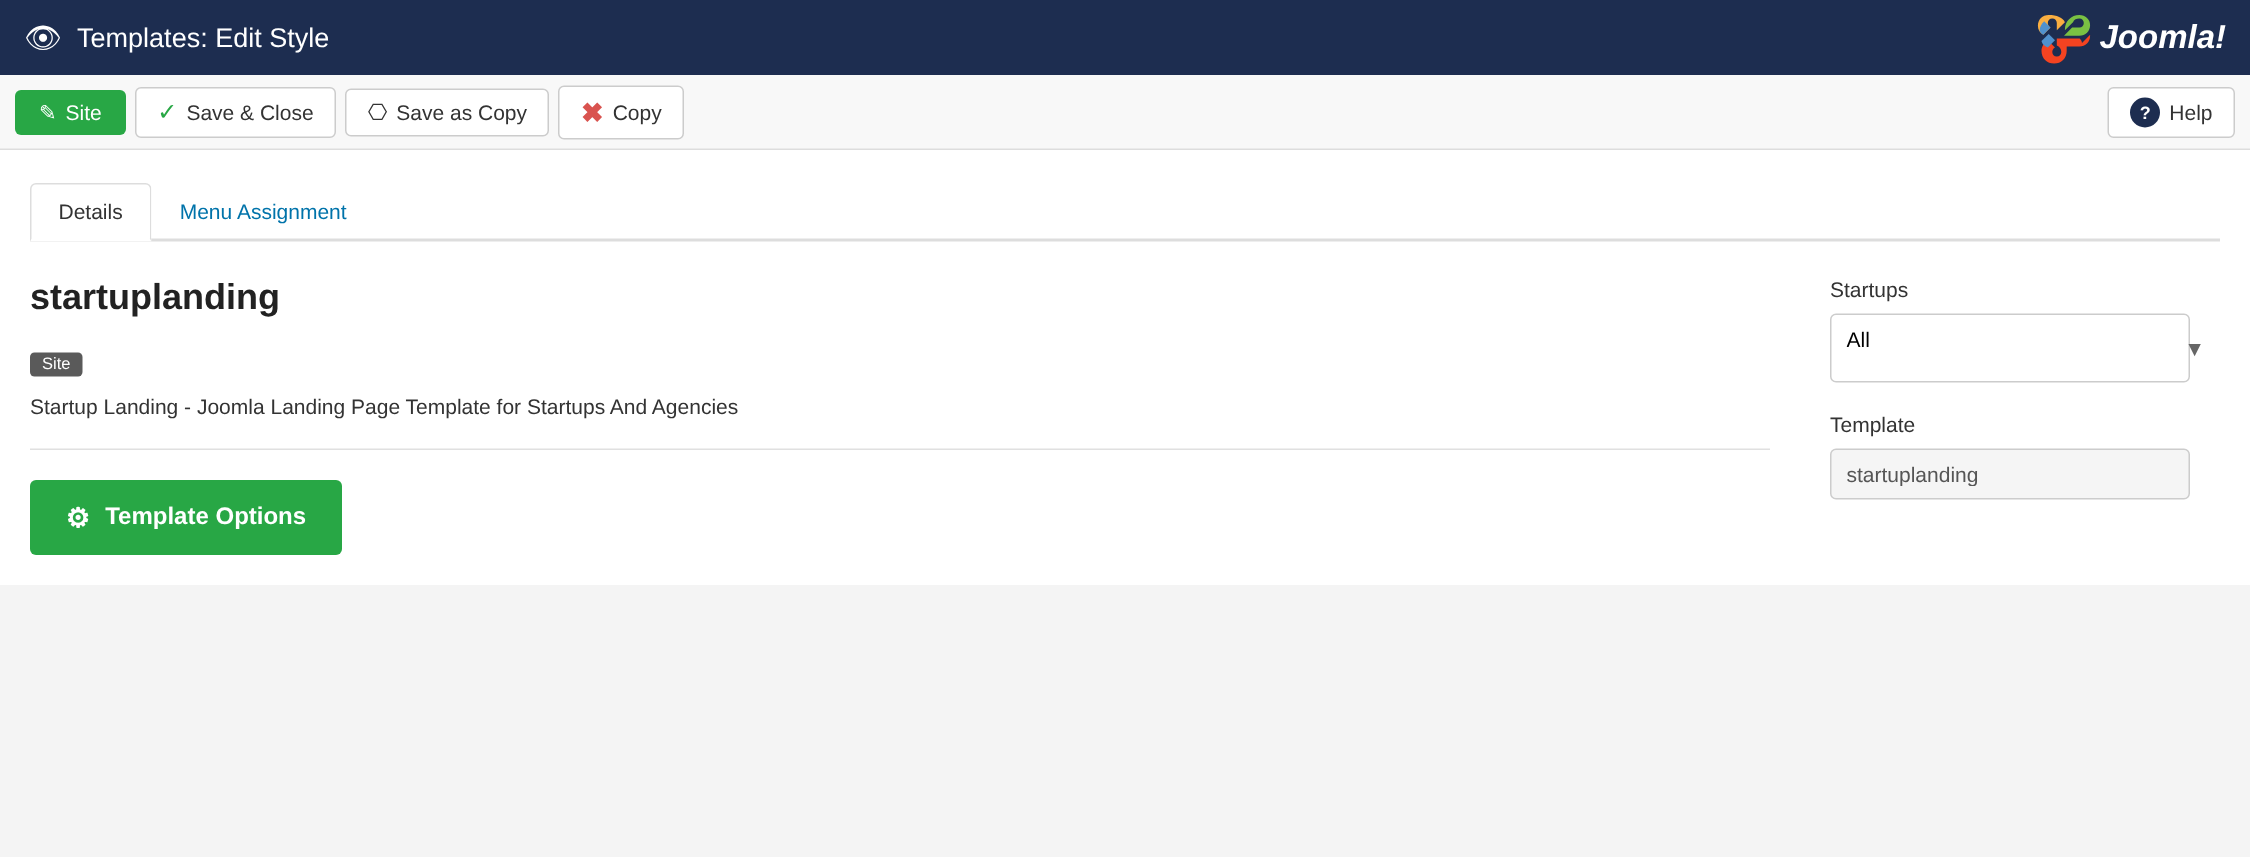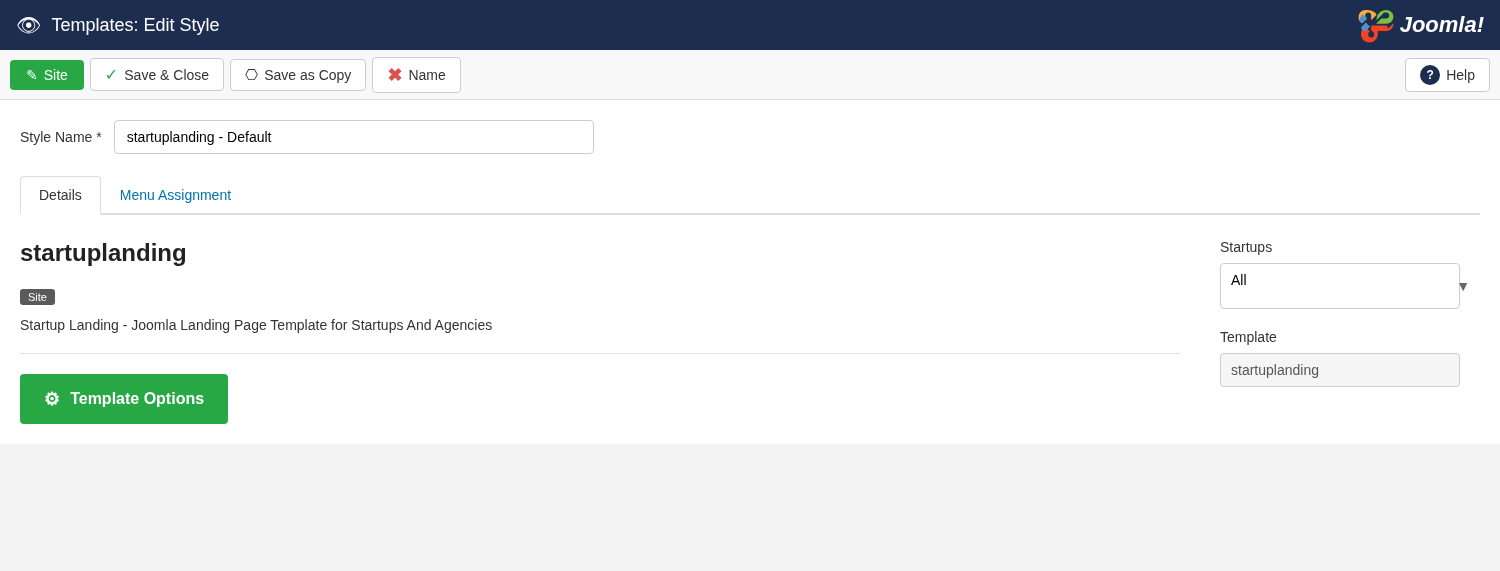--- a/index.html
+++ b/index.html
@@ -285,37 +285,33 @@
     <span>Save &amp; Close</span>
   </button>
 
   <button class="btn-toolbar">
     <span style="font-size:15px;">⎔</span>
     <span>Save as Copy</span>
   </button>
 
   <button class="btn-toolbar">
     <span style="color:#d9534f; font-size:18px; font-weight:bold;">✖</span>
-    <span>Name</span>
+    <span>Copy</span>
   </button>
 
   <div class="toolbar-spacer"></div>
 
   <button class="btn-help">
     <span class="help-circle">?</span>
     <span>Help</span>
   </button>
 </div>
 
 <div class="main-content">
 
-  <div class="style-name-row">
-    <label class="style-name-label">Style Name *</label>
-    <input class="style-name-input" type="text" value="startuplanding - Default" style="">
-  </div>
 
   <div class="tabs">
     <div class="tab active">
       <span>Details</span>
     </div>
     <div class="tab link-tab">
       <span>Menu Assignment</span>
     </div>
   </div>
 

